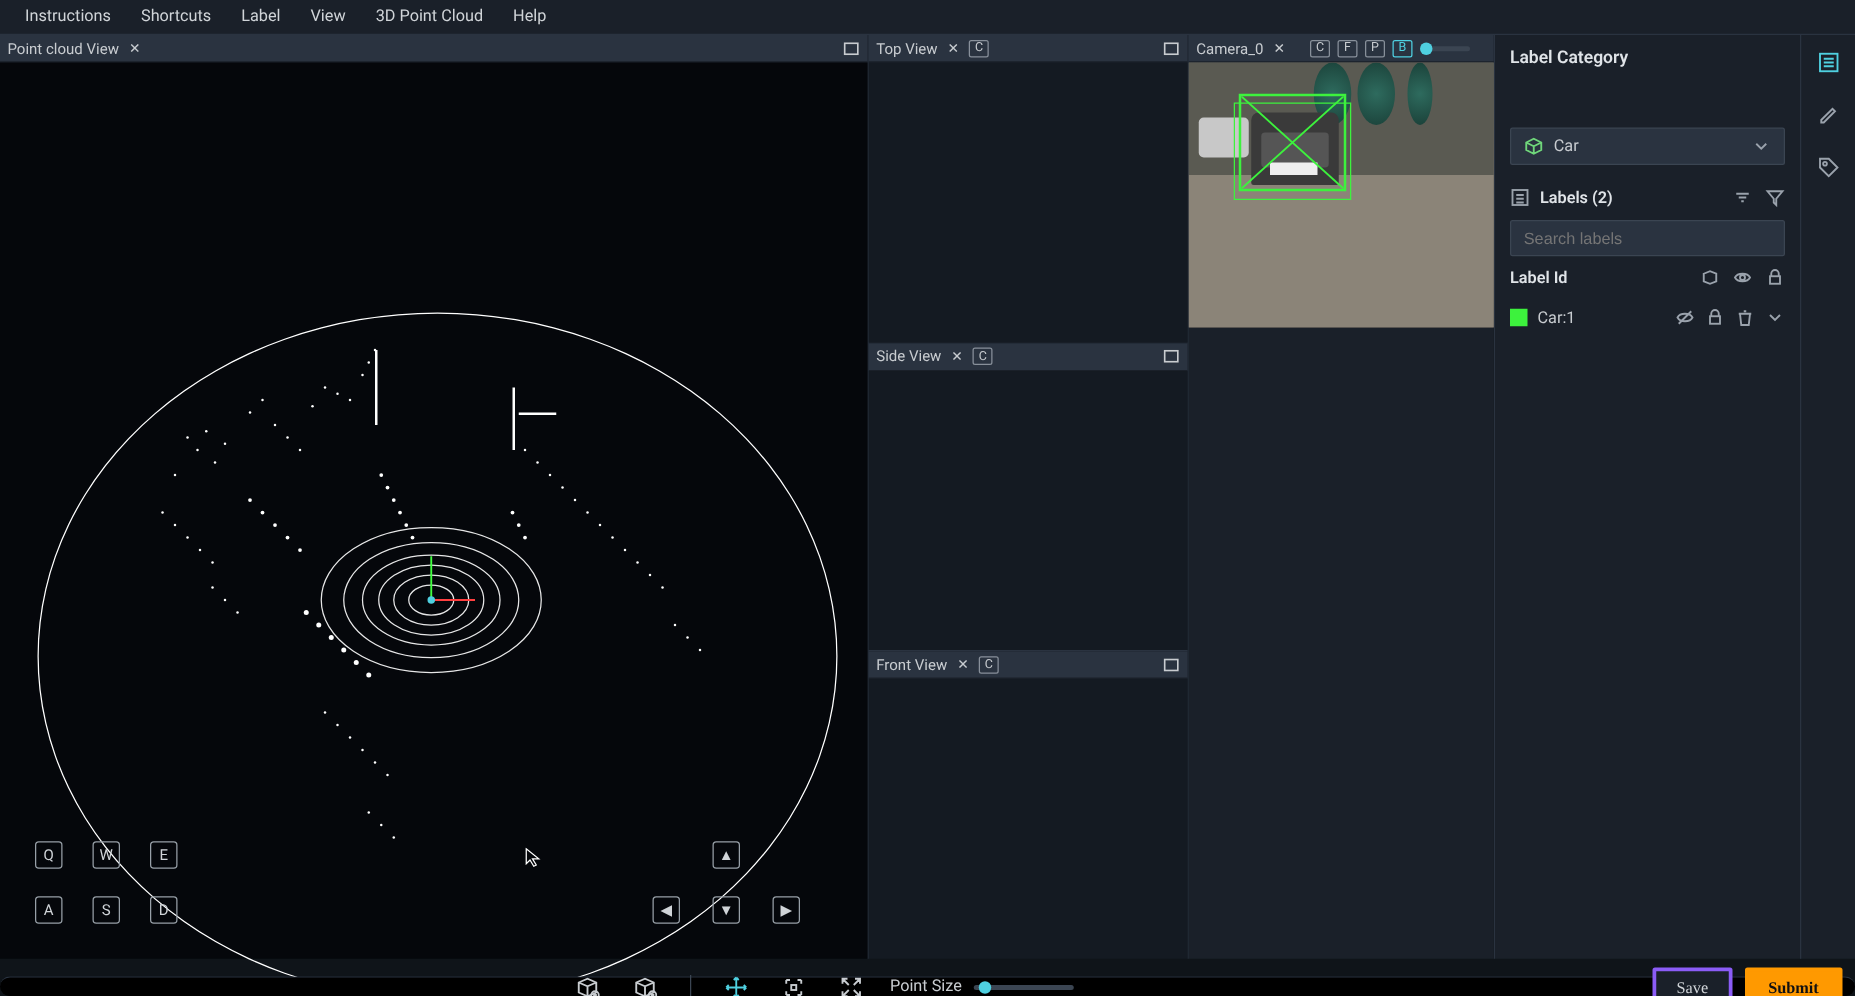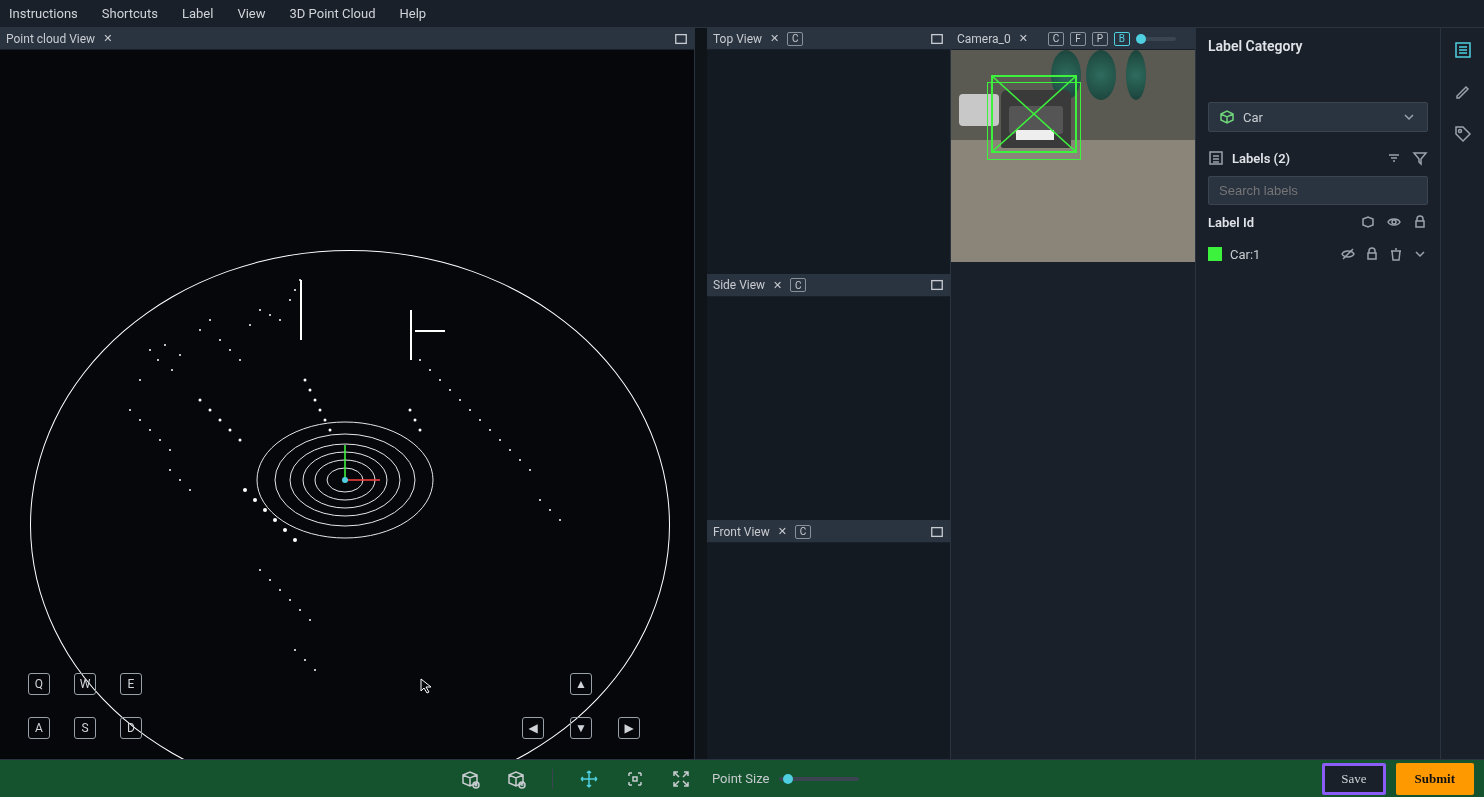--- a/index.html
+++ b/index.html
@@ -13,21 +13,21 @@
     overflow: hidden;
     position: relative;
   }
 
   
   .menubar {
     height: 28px;
     background: #1a2029;
     display: flex;
     align-items: center;
-    padding: 0 9px;
+    padding: 0 20px;
     gap: 24px;
     border-bottom: 1px solid #2a3340;
   }
   .menubar-item { color: #d0d4d8; cursor: pointer; font-size: 13px; }
 
   
   .main {
     display: flex;
     height: calc(100% - 28px - 30px);
   }
@@ -39,21 +39,20 @@
     display: flex;
     flex-direction: column;
   }
 
   
   .col-mid {
     width: 256px;
     border-right: 1px solid #2a3340;
     display: flex;
     flex-direction: column;
-    padding-left: 12px;
   }
 
   
   .col-camera {
     width: 245px;
     border-right: 1px solid #2a3340;
     display: flex;
     flex-direction: column;
   }
 
@@ -201,23 +200,23 @@
   .ico { width:16px; height:16px; cursor:pointer; display:inline-flex; }
   .ico svg { width:16px; height:16px; stroke:#9aa2ac; fill:none; stroke-width:1.5; }
 
   
   .rail-ico { width:24px; height:24px; display:flex; align-items:center; justify-content:center; cursor:pointer; }
   .rail-ico svg { width:20px; height:20px; stroke:#9aa2ac; fill:none; stroke-width:1.5; }
   .rail-ico.active svg { stroke:#4fd0e0; }
 
   
   .footer {
-    position:absolute; left:0; right:0; bottom:0; height:38px;
-    background:#14532d; border-top:1px solid #2a3340;
-    display:flex; align-items:center;
+    position:absolute; left:0; right:0; bottom:0; height:16px;
+    background:#000000; border-top:1px solid #2a3340;
+    display:flex; align-items:center;border-radius:14px;
   }
   .footer .tool-group {
     position:absolute; left:460px; display:flex; gap:26px; align-items:center;
   }
   .footer .tool-group .sep { width:1px; height:20px; background:#3b4552; }
   .tool-ico { width:20px; height:20px; cursor:pointer; display:flex; align-items:center; justify-content:center; }
   .tool-ico svg { width:20px; height:20px; stroke:#c8ccd0; fill:none; stroke-width:1.5; }
   .tool-ico.active svg { stroke:#4fd0e0; }
   .footer .ptsize { position:absolute; left:712px; display:flex; align-items:center; gap:10px; font-size:13px; }
   .slider { width:80px; height:4px; background:#3b4552; position:relative; border-radius:2px; cursor:pointer; }

